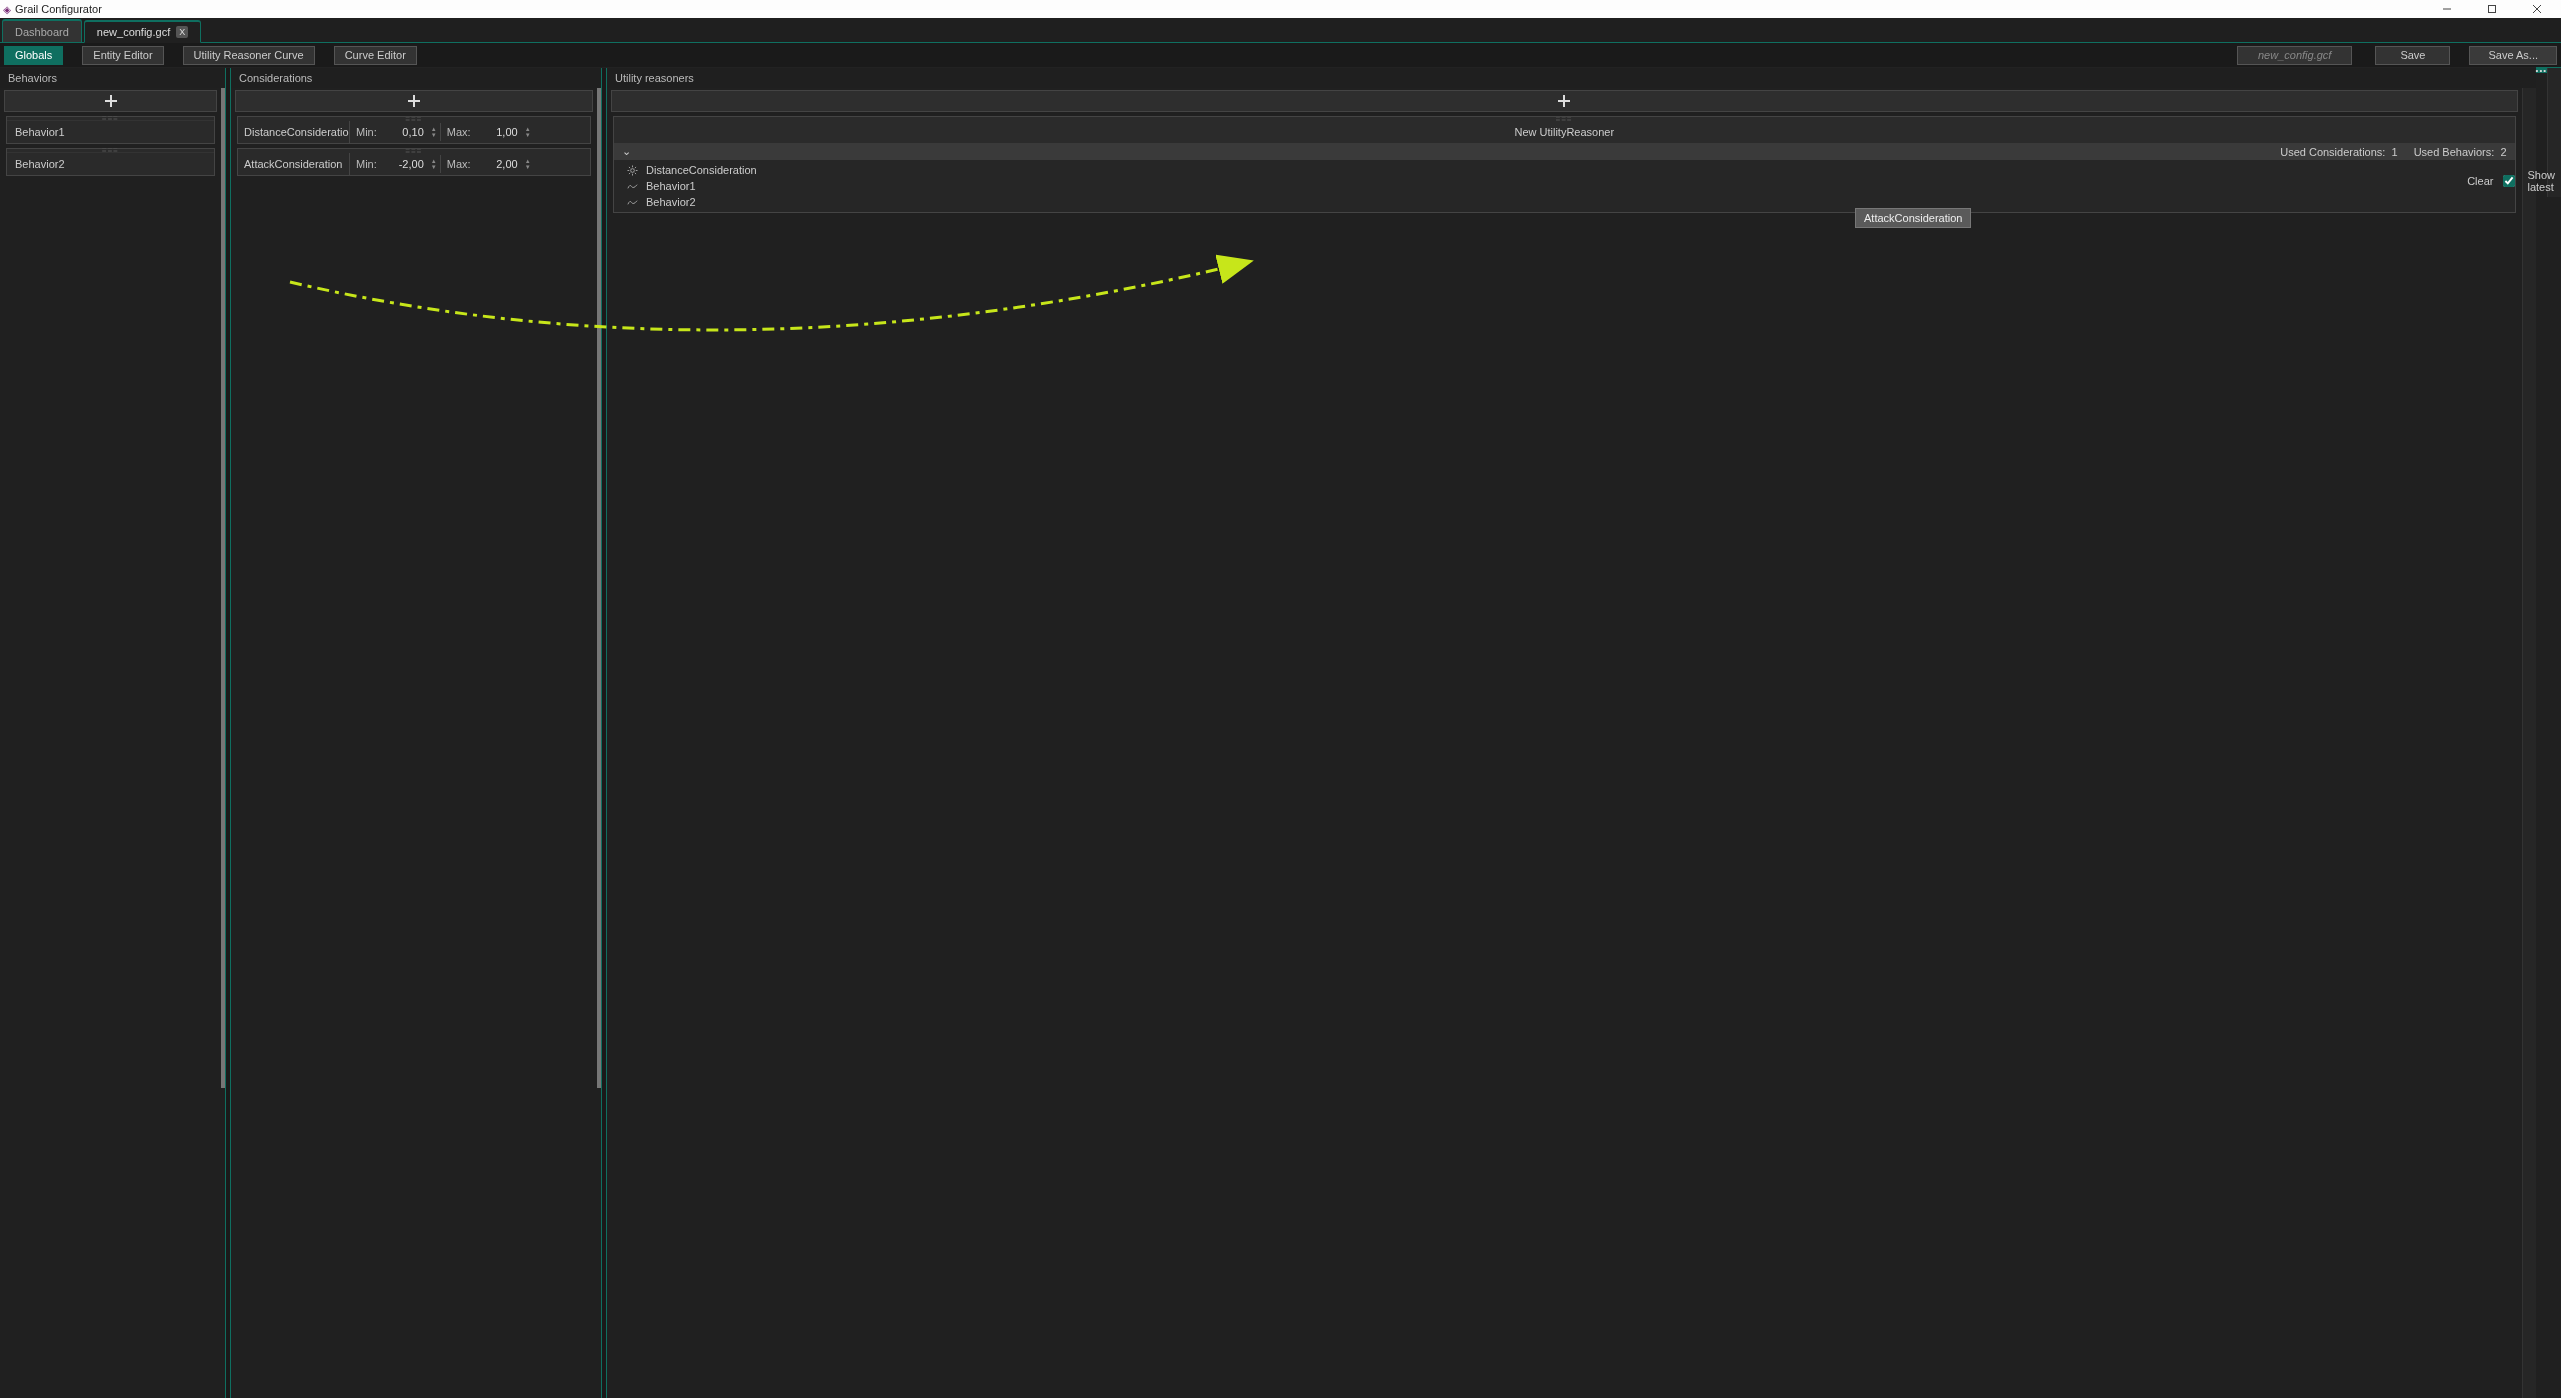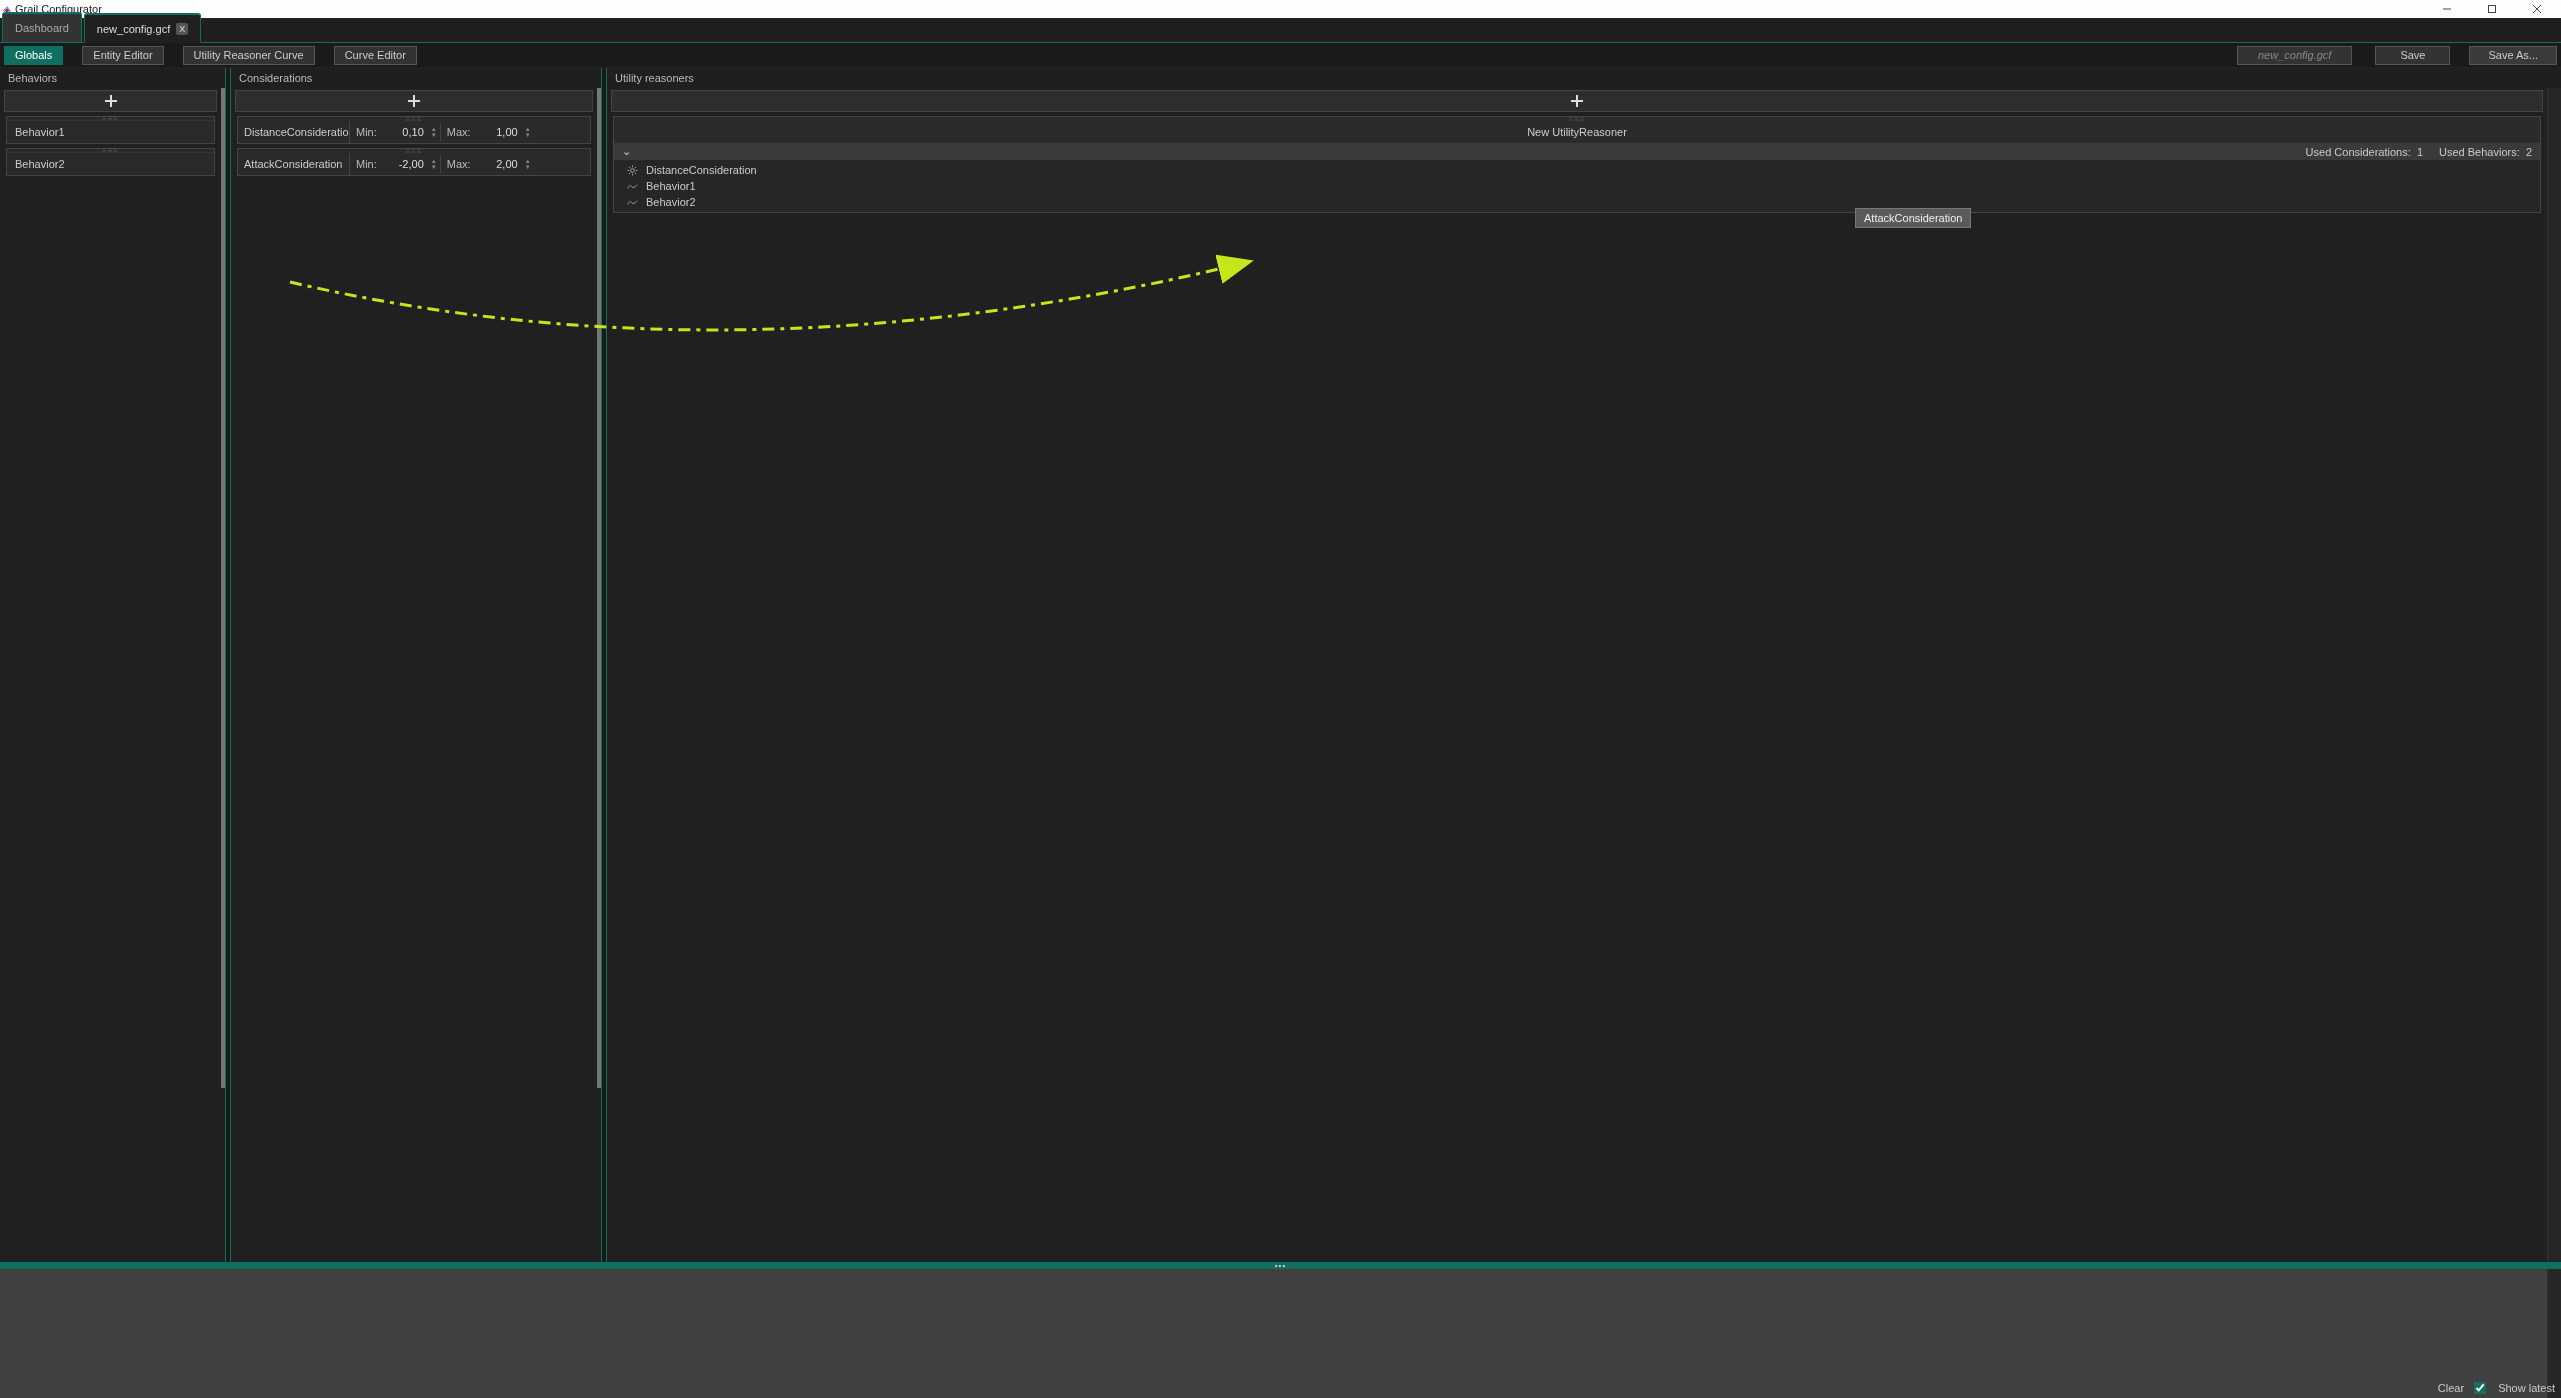--- a/index.html
+++ b/index.html
@@ -41,21 +41,21 @@
   .titlebar .winbtn svg { width: 10px; height: 10px; }
   
   .tabstrip {
     height: 25px;
     background: #1f1f1f;
     display: flex;
     align-items: flex-end;
     border-bottom: 1px solid #0f6f60;
   }
   .tab {
-    height: 30px;
+    height: 23px;
     padding: 0 12px;
     display: inline-flex;
     align-items: center;
     background: #2a2a2a;
     color: #aaa;
     border: 1px solid #0f6f60;
     border-bottom: none;
     margin-left: 2px;
     font-size: 11px;
     border-top-left-radius: 3px;
@@ -118,21 +118,21 @@
     color: #888;
     border: 1px solid #555;
     font-size: 11px;
     margin-right: 4px;
     font-style: italic;
   }
   
   .main {
     flex: 1;
     display: flex;
-    flex-direction: column;
+    flex-direction: row;
     min-height: 0;
     background: #202020;
   }
   .columns {
     flex: 1;
     display: flex;
     min-height: 0;
     border-top: 1px solid #222;
   }
   .col {

